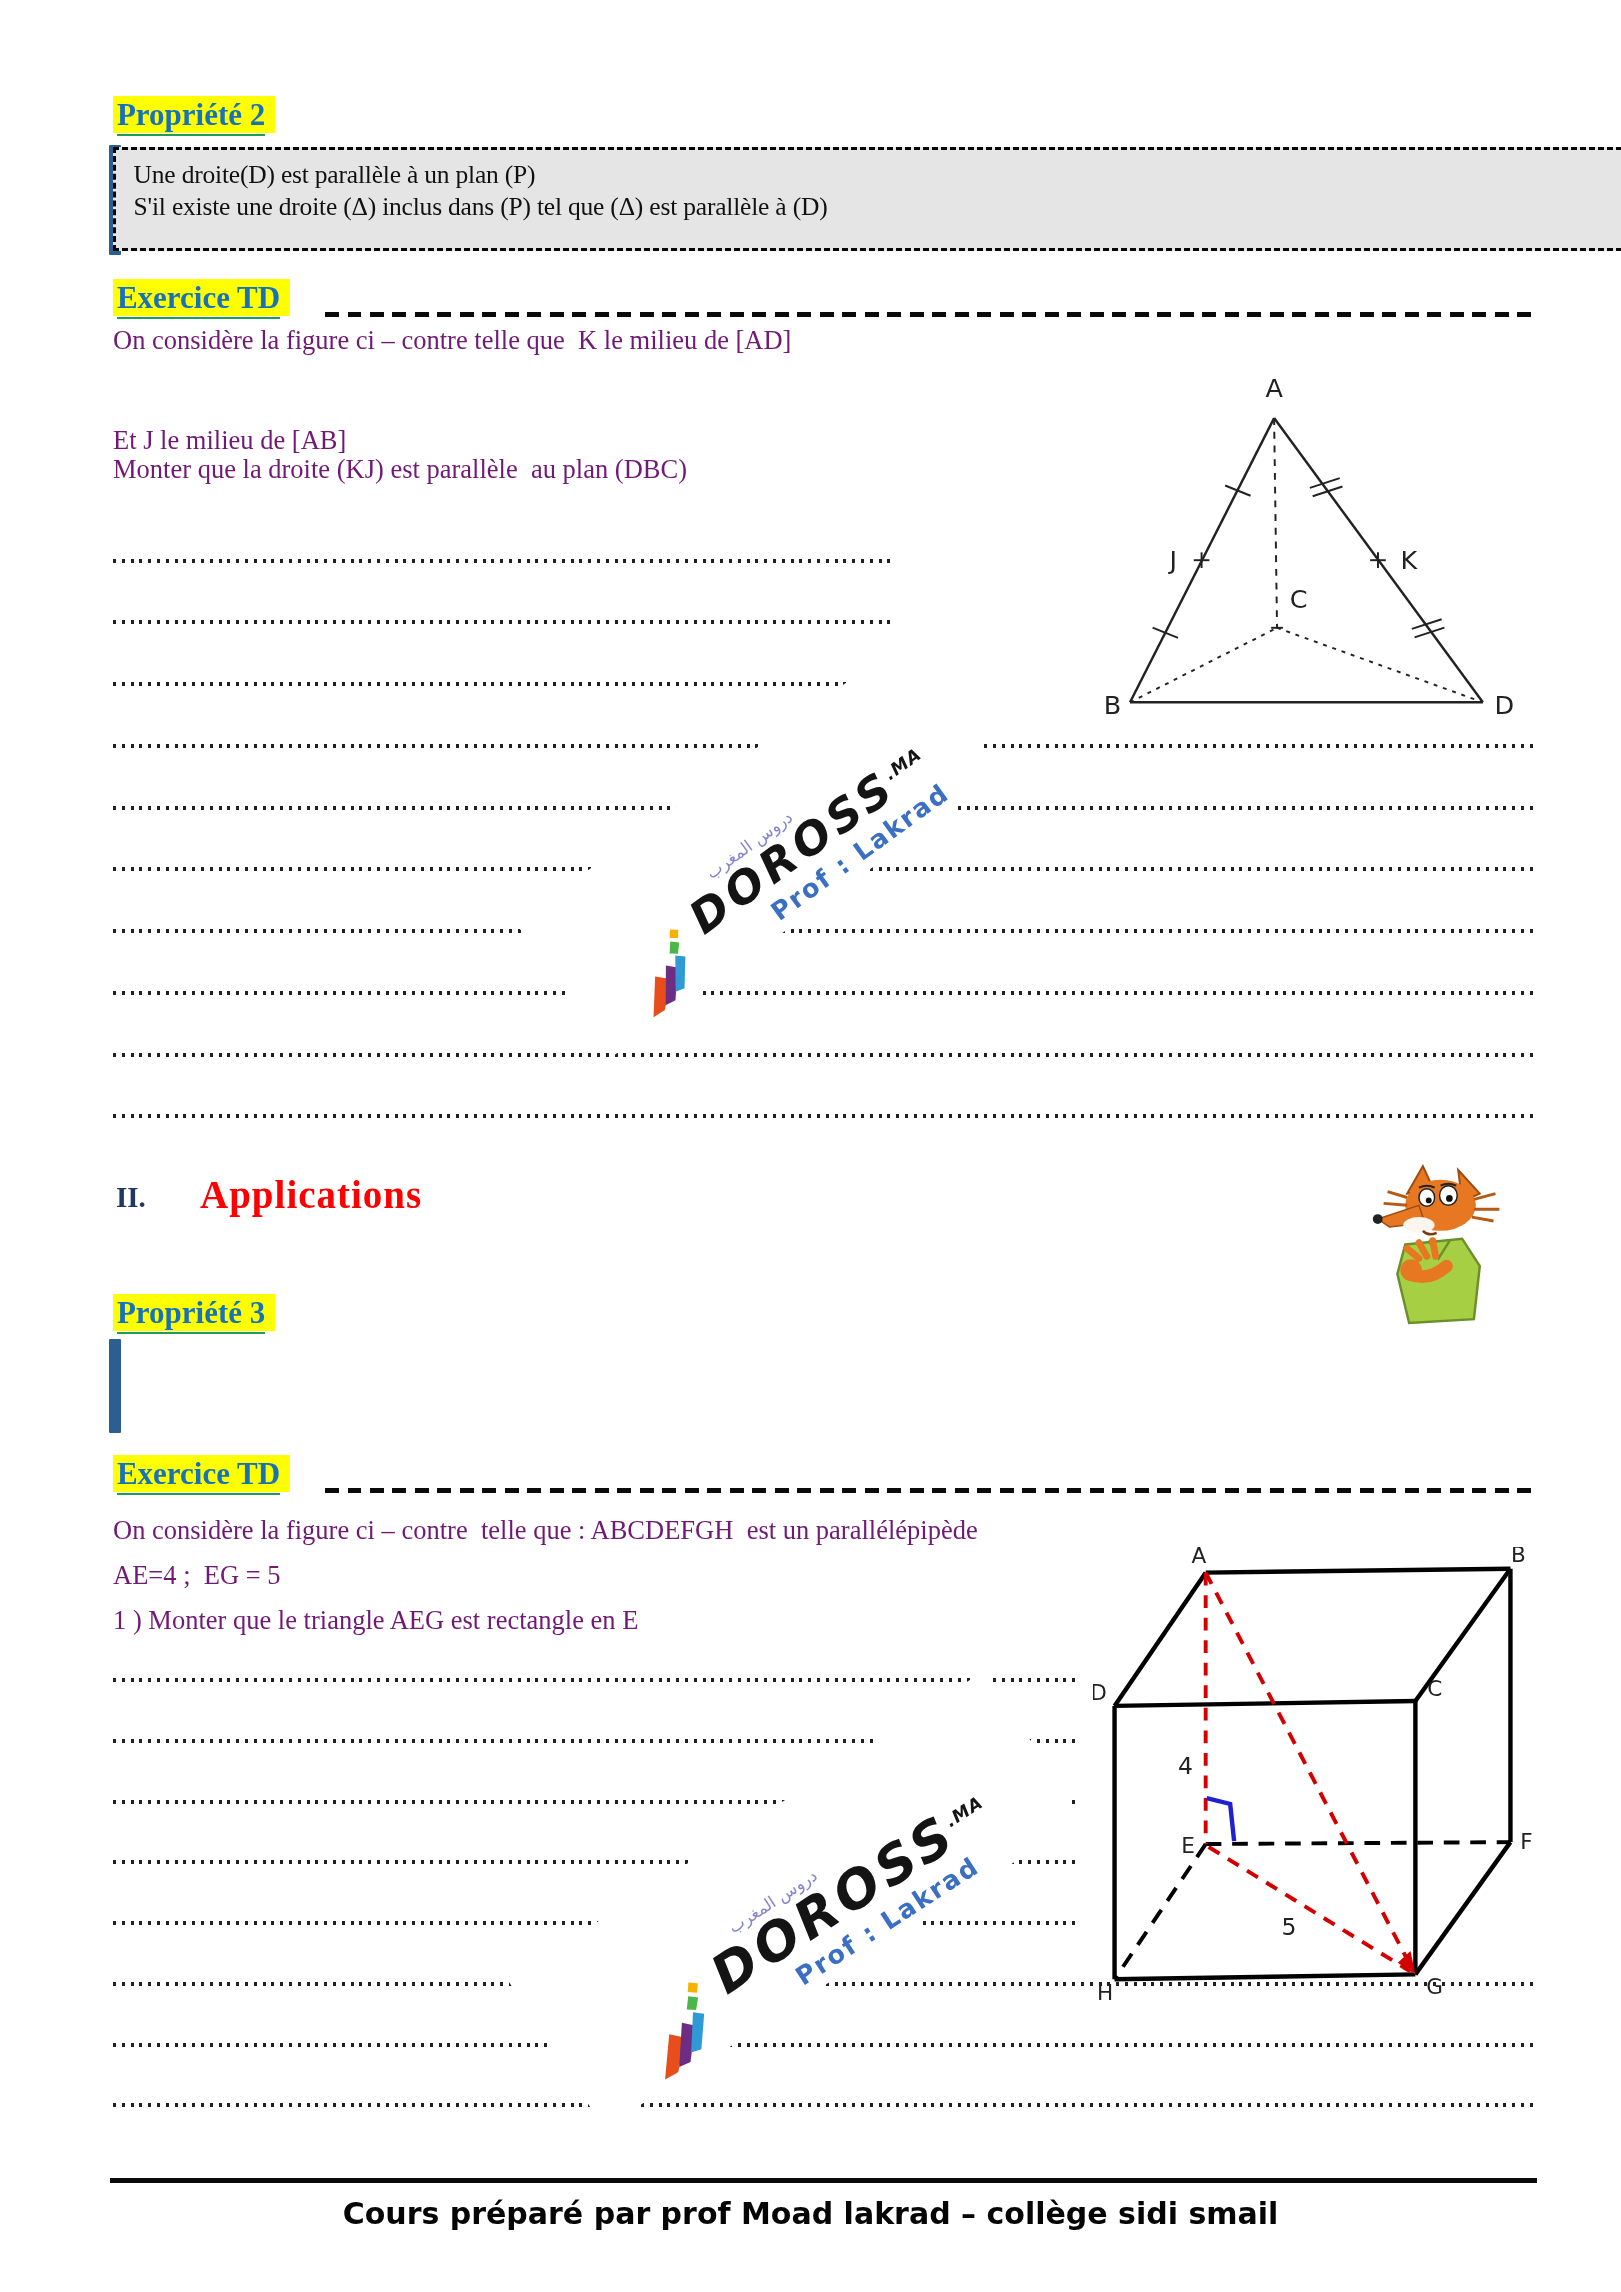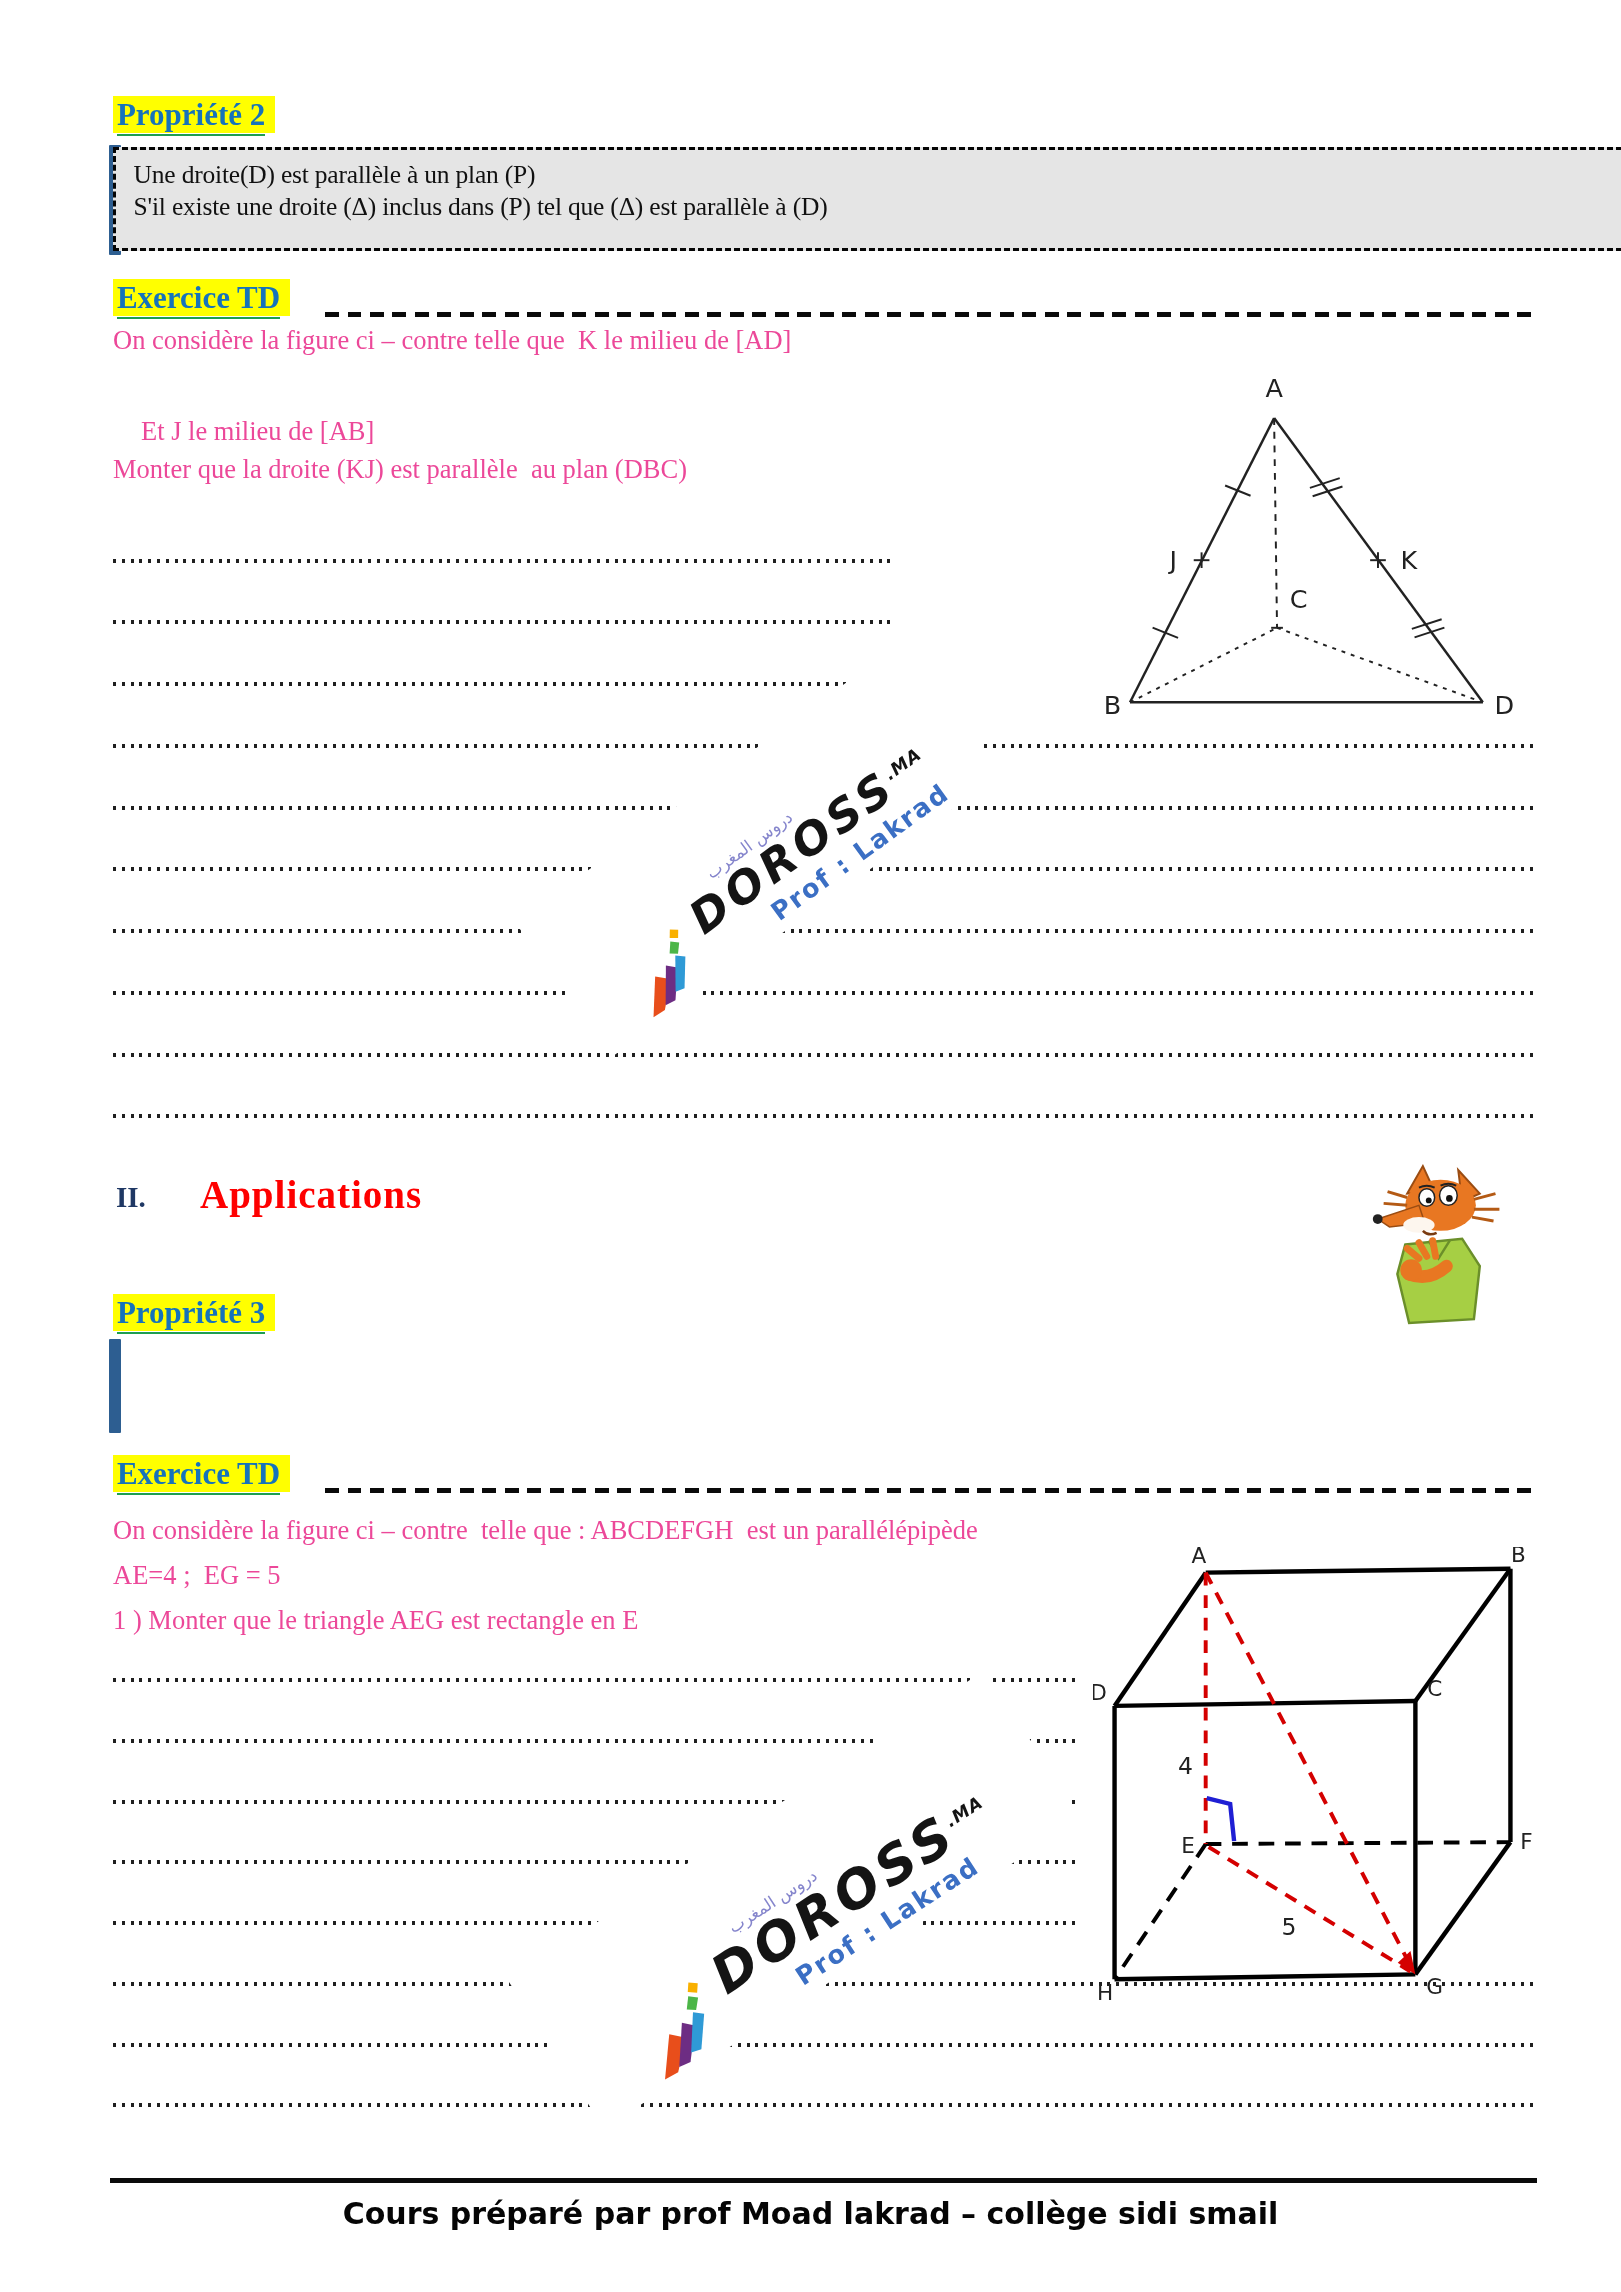--- a/index.html
+++ b/index.html
@@ -21,21 +21,21 @@
     background:repeating-linear-gradient(to right,#0a0a0a 0 13.7px,transparent 13.7px 22.5px);
   }
   
   .prop-box{
     position:absolute;left:113px;width:1599px;background:#e5e5e5;
     border:3.9px dashed #050505;box-sizing:border-box;
   }
   .prop-bar{position:absolute;width:11.8px;background:#2d5e91;border-radius:1px;}
   .prop-box .bline{margin:0;padding:0 0 0 17.6px;font-size:25.5px;letter-spacing:-0.2px;}
   
-  .btext{position:absolute;left:113px;font-size:26.5px;white-space:pre;color:#ec4899;}
+  .btext{position:absolute;left:113px;font-size:26.5px;white-space:pre;color:#701a75;}
   
   .ansline{
     position:absolute;left:113px;height:3.9px;z-index:1;
     background:repeating-linear-gradient(to right,#1f1f1f 0 2.9px,transparent 2.9px 8.8px);
   }
   
   .sec-num{position:absolute;color:#1f3864;font-weight:bold;font-size:29px;}
   .sec-title{position:absolute;color:#fe0000;font-weight:bold;font-size:39px;letter-spacing:1px;}
   .sub-title{position:absolute;color:#7030a0;font-weight:bold;font-size:31px;white-space:pre;}
   
@@ -79,21 +79,21 @@
     <p class="bline" style="margin-top:9.8px;">Une  droite(D)   est  parallèle à un  plan (P)</p>
     <p class="bline" style="margin-top:2px;">S'il existe une droite (Δ) inclus dans (P)  tel que (Δ)  est parallèle  à (D)</p>
   </div>
 
   <div class="hl-head" style="top:279px;">
     <span class="inner">Exercice TD</span>
   </div>
   <div class="dash-ruler" style="left:325px;top:312px;width:1206px;"></div>
 
   <div class="btext" style="top:325px;">On considère la figure ci – contre telle que  K le milieu de [AD]</div>
-  <div class="btext" style="top:416px;margin-left:28px;">Et J le milieu de [AB]</div>
+  <div class="btext" style="top:425px;">Et J le milieu de [AB]</div>
   <div class="btext" style="top:454px;text-align:right;">Monter que la droite (KJ) est parallèle  au plan (DBC)</div>
 
   <svg class="fig" style="left:1083px;top:361px;" width="441" height="368" viewBox="0 0 450 375">
 
     <line x1="195" y1="58" x2="198" y2="272" stroke="#222" stroke-width="2" stroke-dasharray="7,7"></line>
     <line x1="48" y1="348" x2="198" y2="272" stroke="#222" stroke-width="2" stroke-dasharray="4,6"></line>
     <line x1="198" y1="272" x2="408" y2="348" stroke="#222" stroke-width="2" stroke-dasharray="4,6"></line>
 
     <line x1="195" y1="58" x2="48" y2="348" stroke="#222" stroke-width="2.5"></line>
     <line x1="195" y1="58" x2="408" y2="348" stroke="#222" stroke-width="2.5"></line>

